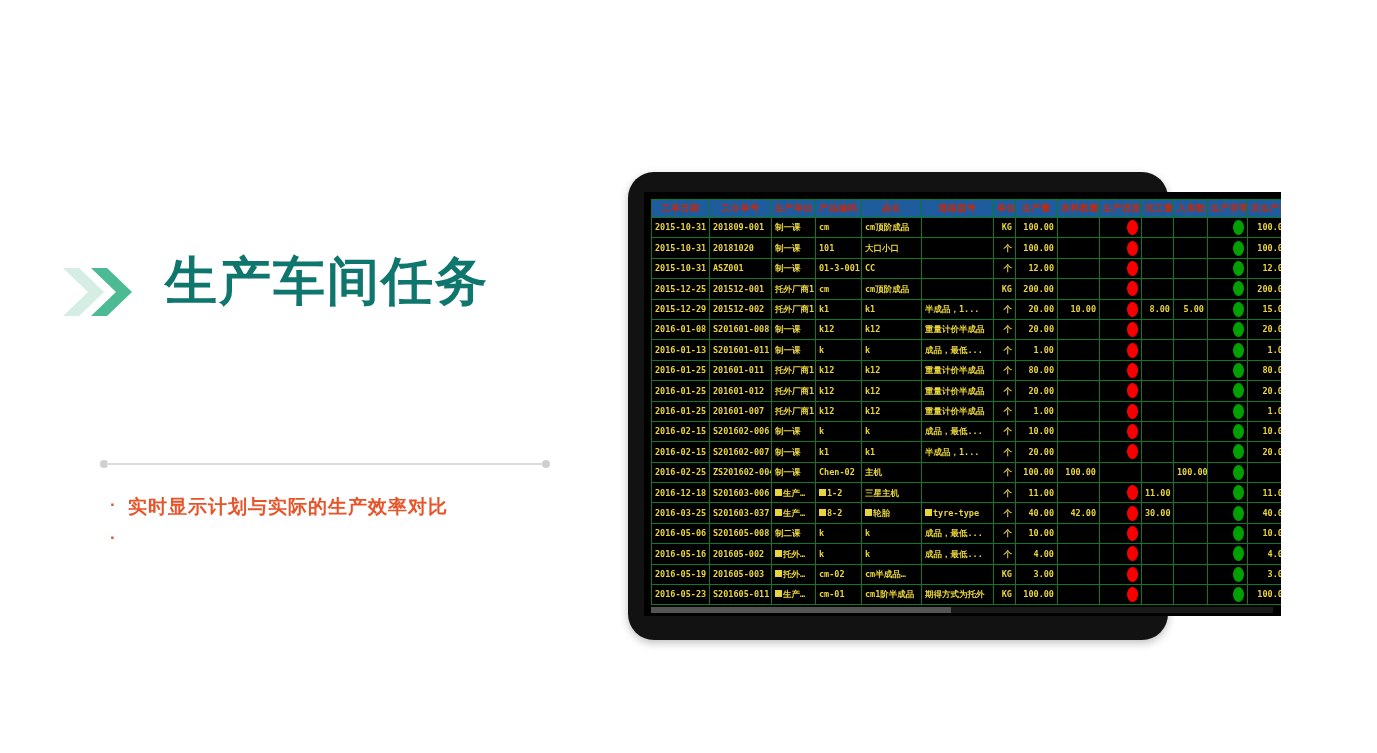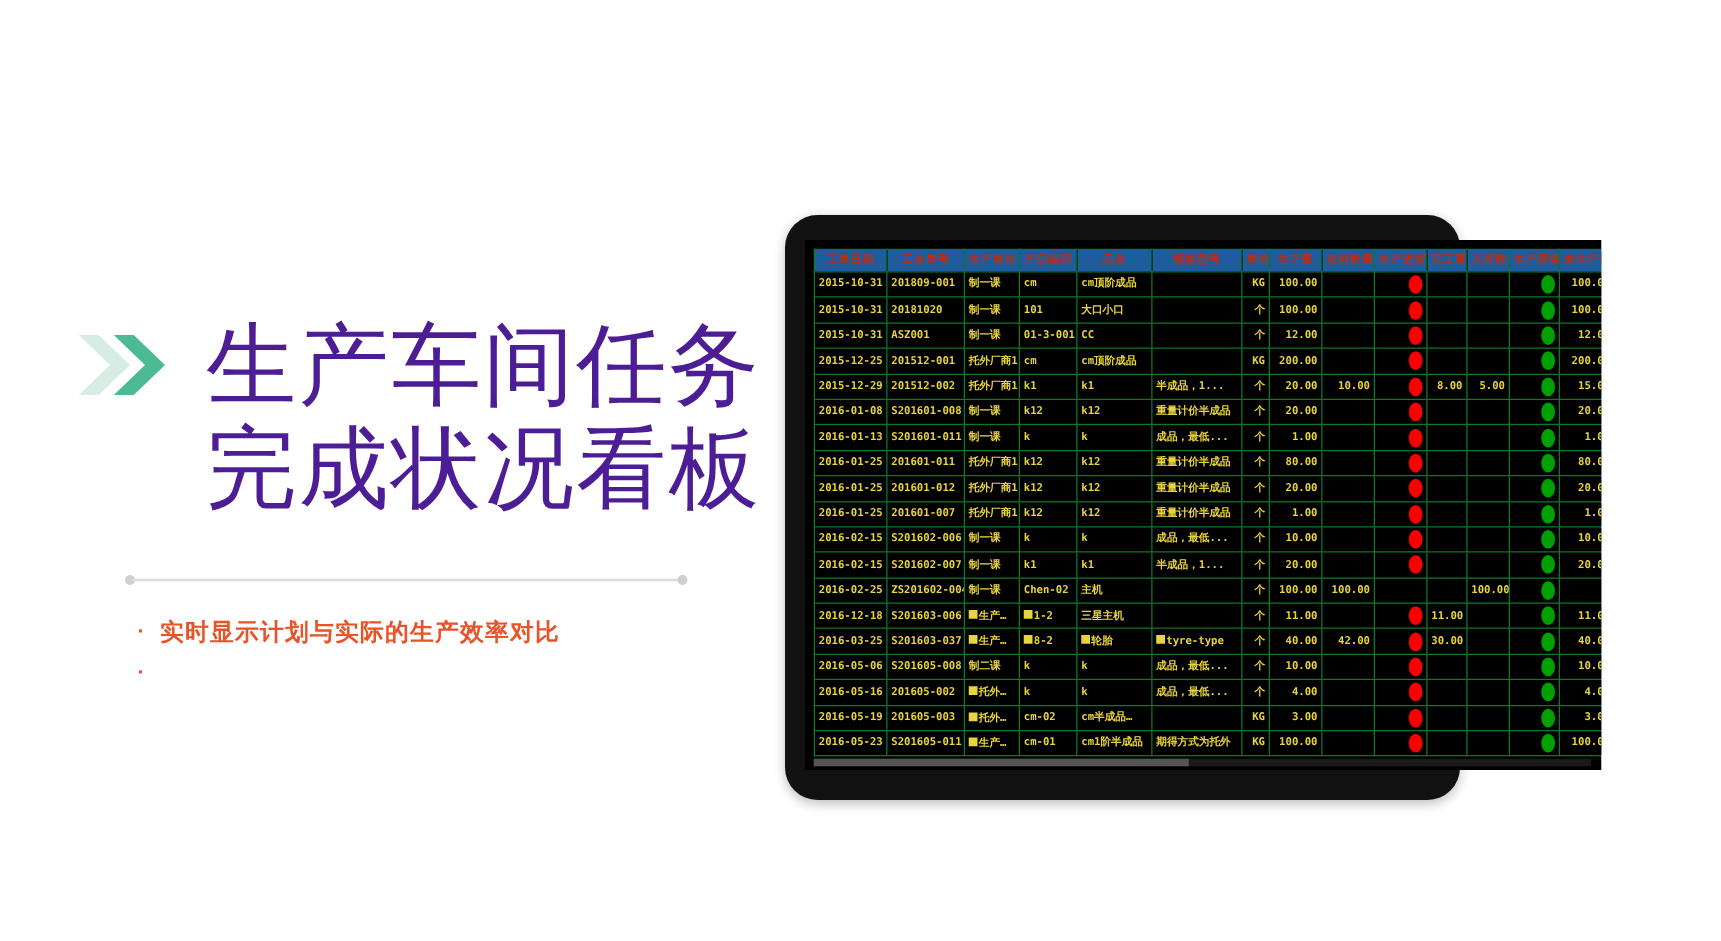--- a/index.html
+++ b/index.html
@@ -15,23 +15,23 @@
   #left-panel{
     position:absolute;left:0;top:0;width:620px;height:753px;
   }
   #chevron-icon{
     position:absolute;left:63px;top:266px;width:72px;height:52px;
   }
   #title-block{
     position:absolute;left:165px;top:252px;width:440px;
   }
   .title-line{
-    font-size:72px;
-    font-weight:normal;
-    color:#4c1d95;
+    font-size:52px;
+    font-weight:bold;
+    color:#0f766e;
     line-height:1.14;
     letter-spacing:2px;
     white-space:nowrap;
   }
   #divider{
     position:absolute;left:100px;top:460px;width:450px;height:8px;
   }
   #divider .bar{
     position:absolute;left:6px;top:3px;width:438px;height:2px;
     background:#dcdcdc;
@@ -132,21 +132,20 @@
 
 <div id="left-panel">
 
   <svg id="chevron-icon" viewBox="0 0 72 52" xmlns="http://www.w3.org/2000/svg">
     <polygon points="0,2 16,2 41,26 16,50 0,50 25,26" fill="#D5EDE2"></polygon>
     <polygon points="28,2 44,2 69,26 44,50 28,50 53,26" fill="#4CBA92"></polygon>
   </svg>
 
   <div id="title-block">
     <div class="title-line">生产车间任务</div>
-    <div class="title-line">完成状况看板</div>
   </div>
 
   <div id="divider">
     <div class="dot l"></div>
     <div class="bar"></div>
     <div class="dot r"></div>
   </div>
 
   <div id="bullets">
     <div class="bullet">

